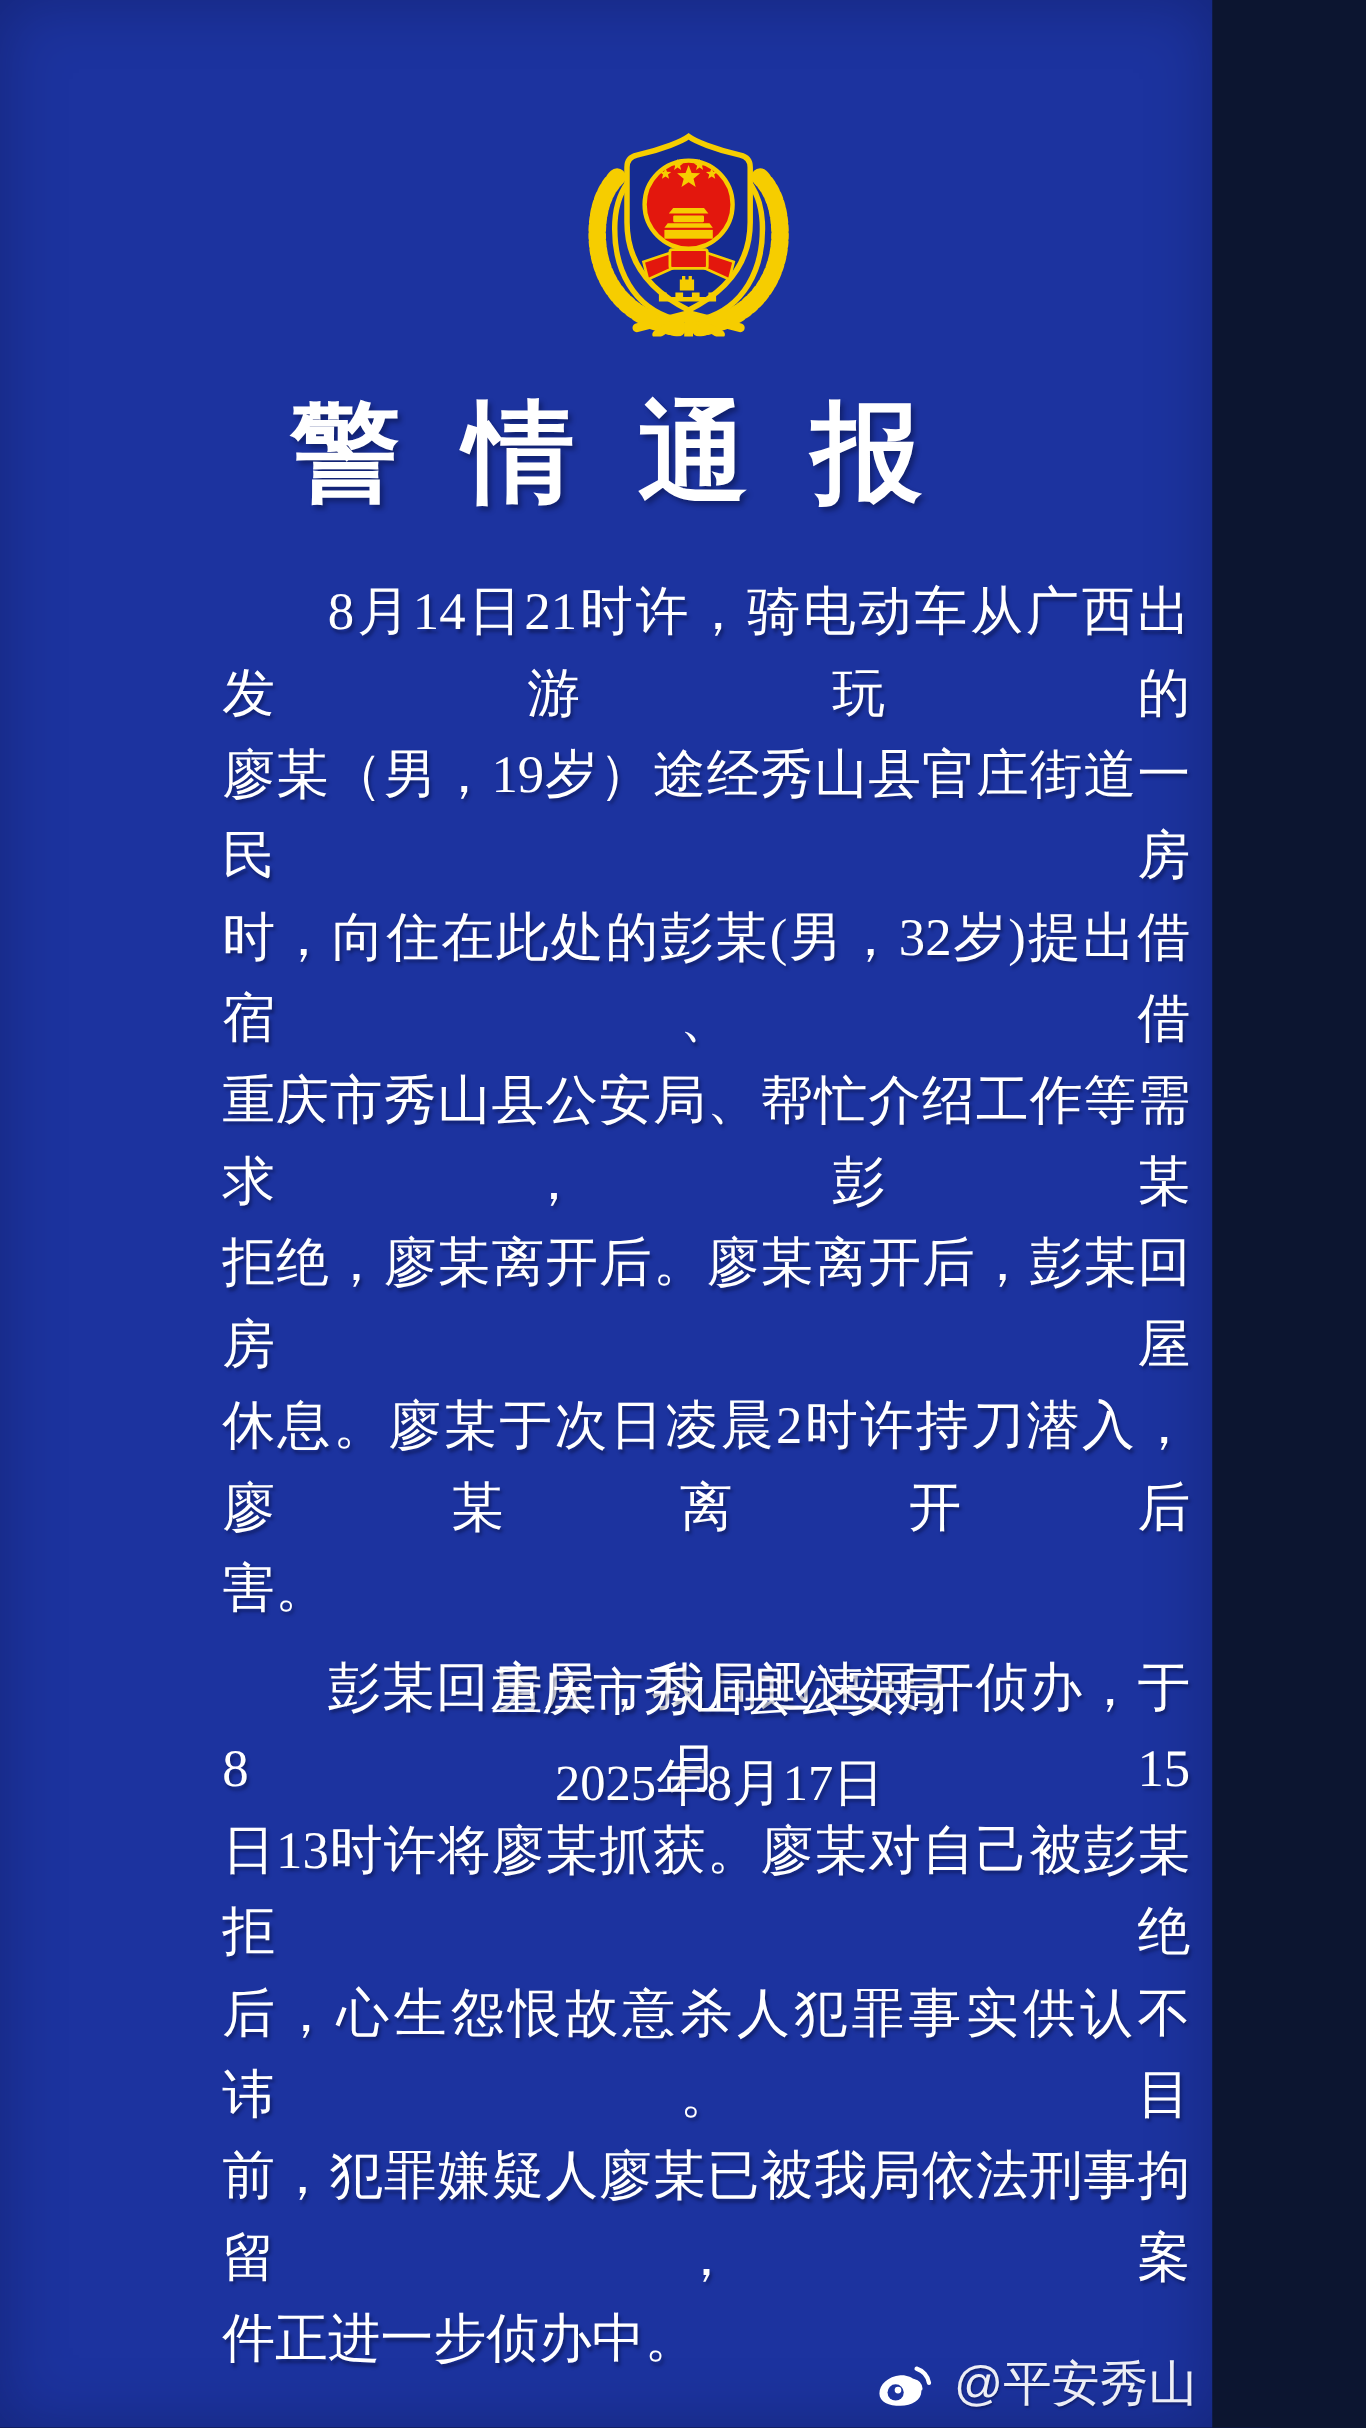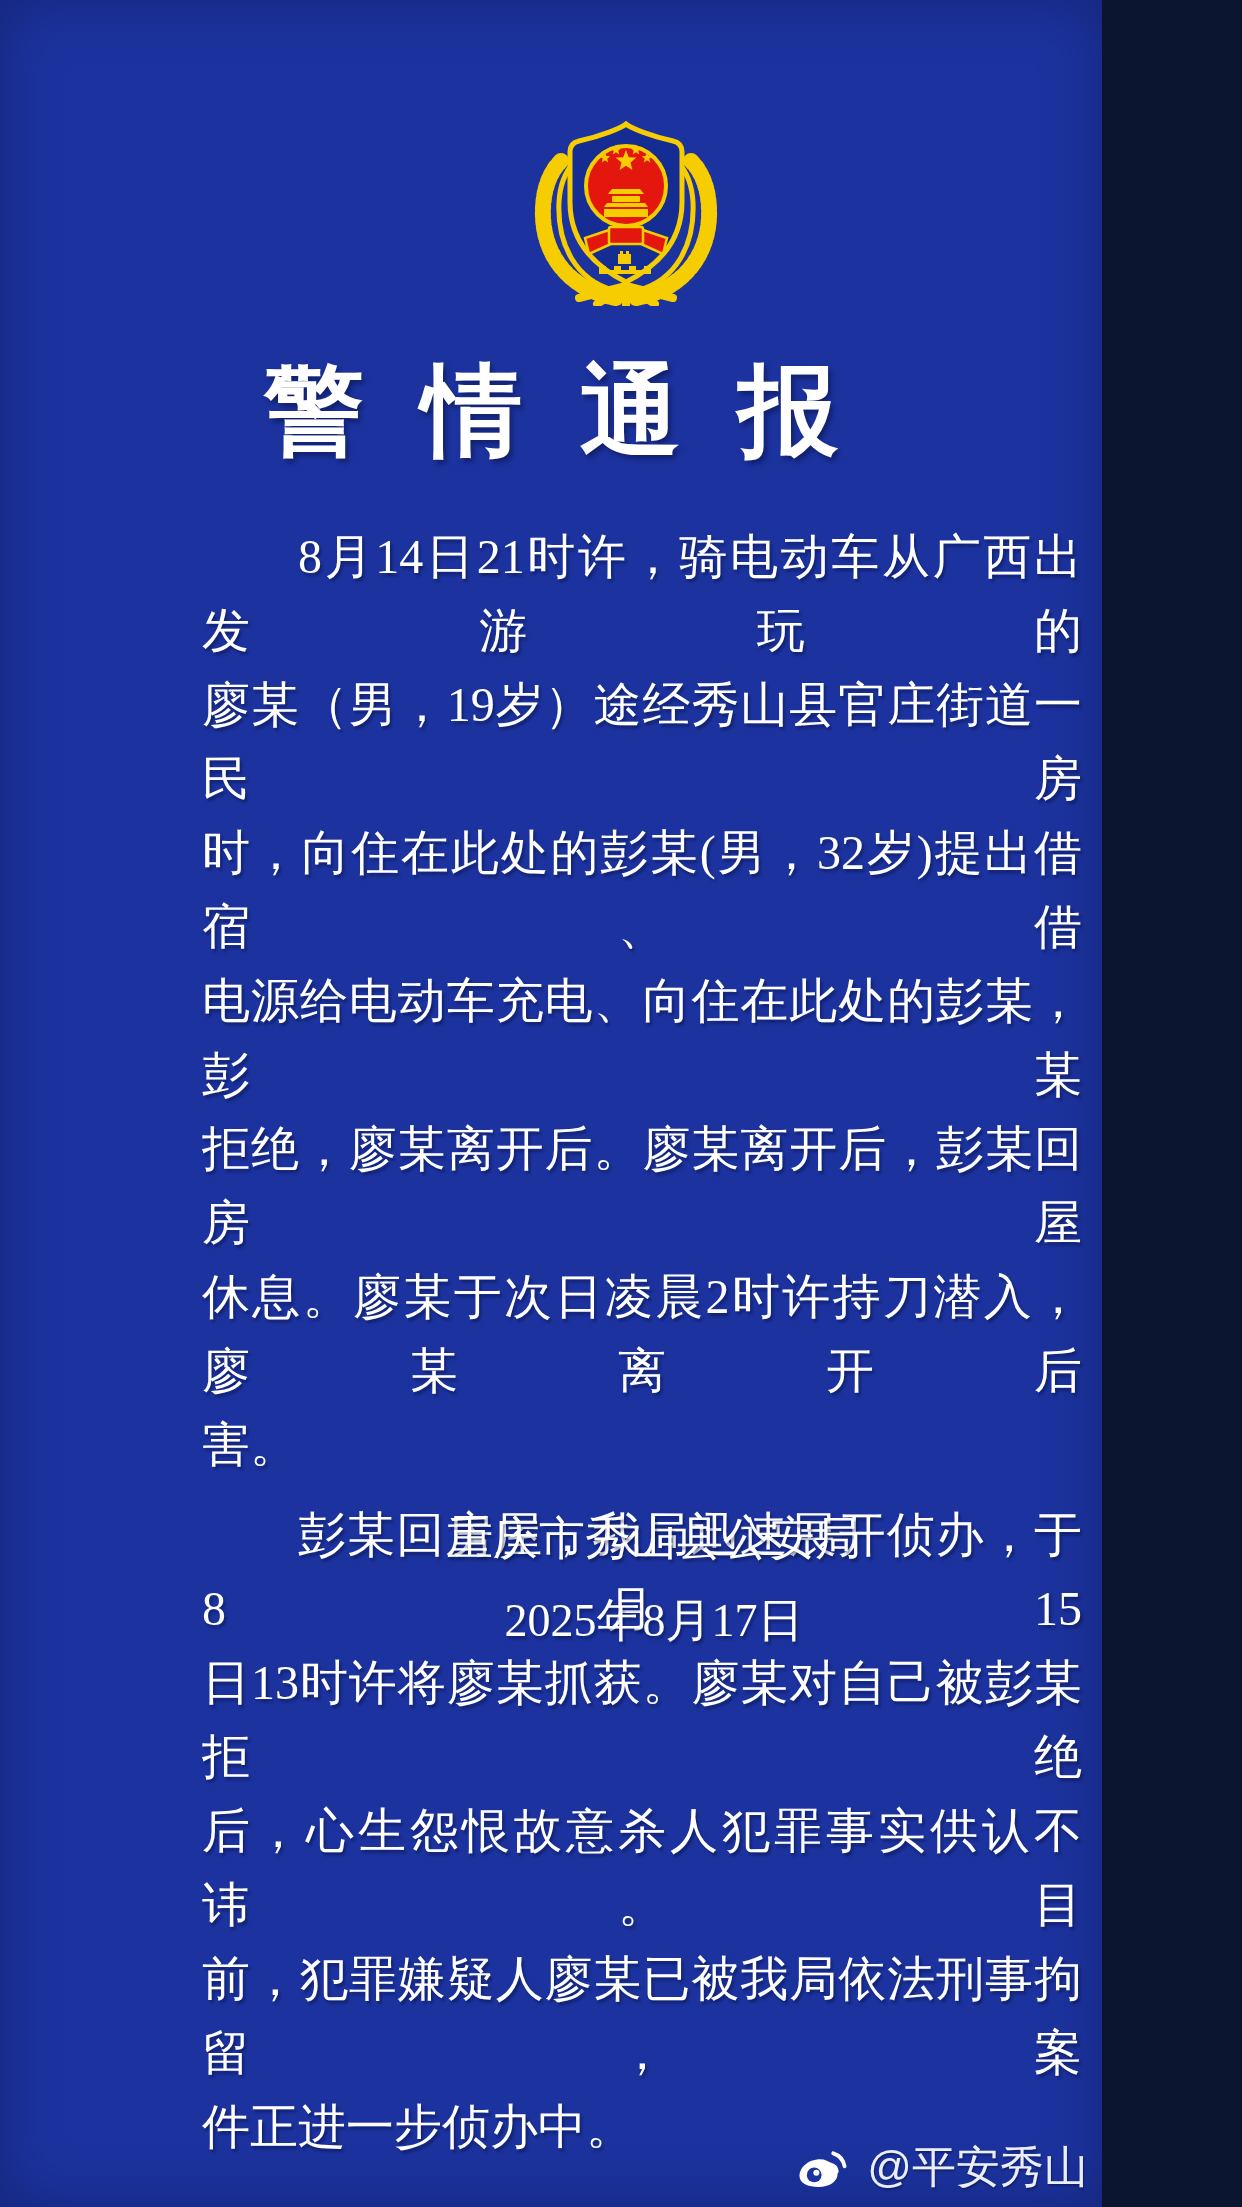--- a/index.html
+++ b/index.html
@@ -100,21 +100,21 @@
     </g>
   </svg>
 
   <h1 class="title">警情通报</h1>
 
   <div class="body-text">
     <div class="para">
       <span class="ln jst ind">8月14日21时许，骑电动车从广西出发游玩的</span>
       <span class="ln jst">廖某（男，19岁）途经秀山县官庄街道一民房</span>
       <span class="ln jst">时，向住在此处的彭某(男，32岁)提出借宿、借</span>
-      <span class="ln jst">电源给电动车充电、向住在此处的彭某，彭某</span>
+      <span class="ln jst">重庆市秀山县公安局、帮忙介绍工作等需求，彭某</span>
       <span class="ln jst">拒绝，廖某离开后。廖某离开后，彭某回房屋</span>
       <span class="ln jst">休息。廖某于次日凌晨2时许持刀潜入，廖某离开后</span>
       <span class="ln">害。</span>
     </div>
     <div class="para para2">
       <span class="ln jst ind">彭某回房屋，我局迅速展开侦办，于8月15</span>
       <span class="ln jst">日13时许将廖某抓获。廖某对自己被彭某拒绝</span>
       <span class="ln jst">后，心生怨恨故意杀人犯罪事实供认不讳。目</span>
       <span class="ln jst">前，犯罪嫌疑人廖某已被我局依法刑事拘留，案</span>
       <span class="ln">件正进一步侦办中。</span>

